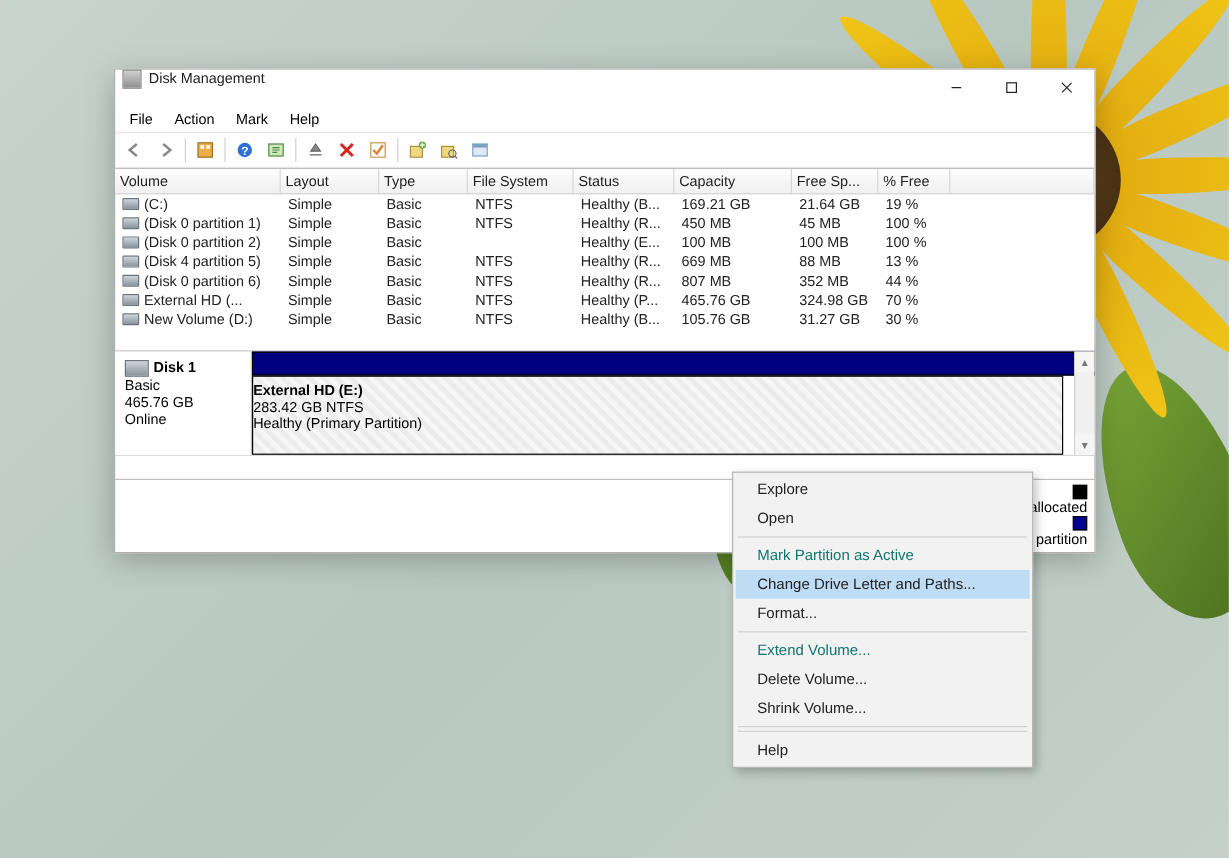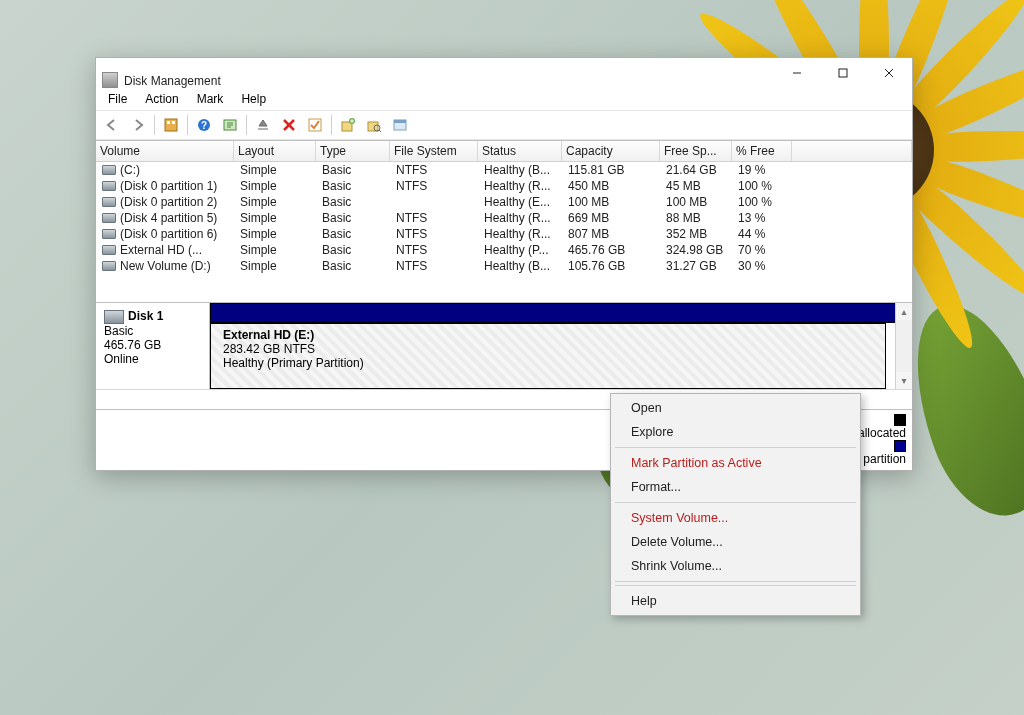--- a/index.html
+++ b/index.html
@@ -50,21 +50,21 @@
     position: absolute;
     left: 95px; top: 57px;
     width: 818px;
     background: #ffffff;
     border: 1px solid #b0b0b0;
     box-shadow: 0 6px 24px rgba(0,0,0,0.25);
   }
   .titlebar {
     height: 30px;
     display: flex;
-    align-items: flex-end;
+    align-items: flex-start;
     padding-left: 6px;
   }
   .titlebar .app-icon {
     width: 16px; height: 16px;
     background: linear-gradient(#d0d0d0,#909090);
     border:1px solid #888;
     margin-right: 6px;
   }
   .titlebar .title { flex:1; font-size:12px; color:#222; }
   .winbtn { width: 46px; height: 30px; display:flex; align-items:center; justify-content:center; color:#333; font-family:"Segoe MDL2 Assets","Segoe UI Symbol",sans-serif; font-size:10px;}
@@ -99,21 +99,21 @@
     color:#222;
   }
   .lv-body { }
   .lv-row { display:flex; font-size:12px; color:#222; }
   .lv-row .cell { padding:1px 6px; white-space:nowrap; overflow:hidden; text-overflow:ellipsis; display:flex; align-items:center; gap:4px;}
   .vol-icon { width:14px; height:10px; background:linear-gradient(#cfd6dc,#8a949c); border:1px solid #6a747c; border-radius:1px; flex-shrink:0;}
   
   .c0{width:138px}.c1{width:82px}.c2{width:74px}.c3{width:88px}.c4{width:84px}.c5{width:98px}.c6{width:72px}.c7{width:60px}.c8{flex:1}
   
   .graphpane {
-    margin-top:28px;
+    margin-top:18px;
     border-top:1px solid #bfbfbf;
     display:flex;
     position:relative;
   }
   .graphpane .diskcol {
     width:114px;
     border-right:1px solid #bfbfbf;
     padding:6px 8px 20px 8px;
     background:#fff;
   }
@@ -122,21 +122,21 @@
   }
   .graphpane .partcol {
     flex:1;
     padding:0;
     position:relative;
   }
   .darkbar { height:20px; background:#000080; border:1px solid #000; }
   .partbox {
     border:1px solid #000;
     background: repeating-linear-gradient(45deg,#f6f6f6,#f6f6f6 4px,#ececec 4px,#ececec 8px);
-    padding:4px 8px 18px 12px;
+    padding:4px 8px 18px 0;
     margin-right:26px;
   }
   .graphpane .scroll {
     position:absolute; right:0; top:0; bottom:0; width:17px;
     background:#f0f0f0; border-left:1px solid #d0d0d0;
     display:flex; flex-direction:column; justify-content:space-between;
   }
   .scroll .arrow{height:17px;display:flex;align-items:center;justify-content:center;font-size:10px;color:#777;background:#f5f5f5;}
   .blankrow{height:20px;border-top:1px solid #d8d8d8;}
   
@@ -154,21 +154,21 @@
     left:610px; top:393px;
     width:251px;
     background:#f2f2f2;
     border:1px solid #b6b6b6;
     box-shadow: 3px 3px 8px rgba(0,0,0,0.25);
     padding:2px;
     font-size:12.5px;
     z-index:20;
   }
   .ctxmenu .mi { padding:5px 18px; color:#222; }
-  .ctxmenu .mi.disabled { color:#b91c1c; }
+  .ctxmenu .mi.disabled { color:#0f766e; }
   .ctxmenu .mi.hl { background:#bfdcf5; }
   .ctxmenu .sep { height:1px; background:#d0d0d0; margin:3px 2px; }
 </style>
 </head>
 <body>
 
 <div class="sunflower">
   <div class="leaf l1"></div>
   <div class="leaf l2"></div>
   <div class="petal" style="transform:rotate(0deg)"></div>
@@ -317,21 +317,21 @@
           <div class="cell c2">
             <span>Basic</span>
           </div>
           <div class="cell c3">
             <span>NTFS</span>
           </div>
           <div class="cell c4">
             <span>Healthy (B...</span>
           </div>
           <div class="cell c5">
-            <span>115.81 GB</span>
+            <span>169.21 GB</span>
           </div>
           <div class="cell c6">
             <span>21.64 GB</span>
           </div>
           <div class="cell c7">
             <span>19 %</span>
           </div>
           <div class="cell c8">
             <span></span>
           </div>
@@ -543,25 +543,26 @@
 
   <div class="legend">
     <span class="swatch" style="background:#000"></span>
     <span>Unallocated</span>
     <span class="swatch" style="background:#000090"></span>
     <span>Primary partition</span>
   </div>
 </div>
 
 <div class="ctxmenu" id="ctxmenu">
+    <div class="mi">Explore</div>
     <div class="mi">Open</div>
-    <div class="mi">Explore</div>
     <div class="sep"></div>
     <div class="mi disabled">Mark Partition as Active</div>
+    <div class="mi hl">Change Drive Letter and Paths...</div>
     <div class="mi">Format...</div>
     <div class="sep"></div>
-    <div class="mi disabled">System Volume...</div>
+    <div class="mi disabled">Extend Volume...</div>
     <div class="mi">Delete Volume...</div>
     <div class="mi">Shrink Volume...</div>
     <div class="sep"></div>
     <div class="sep"></div>
     <div class="mi">Help</div>
   </div>
 
 </body></html>

